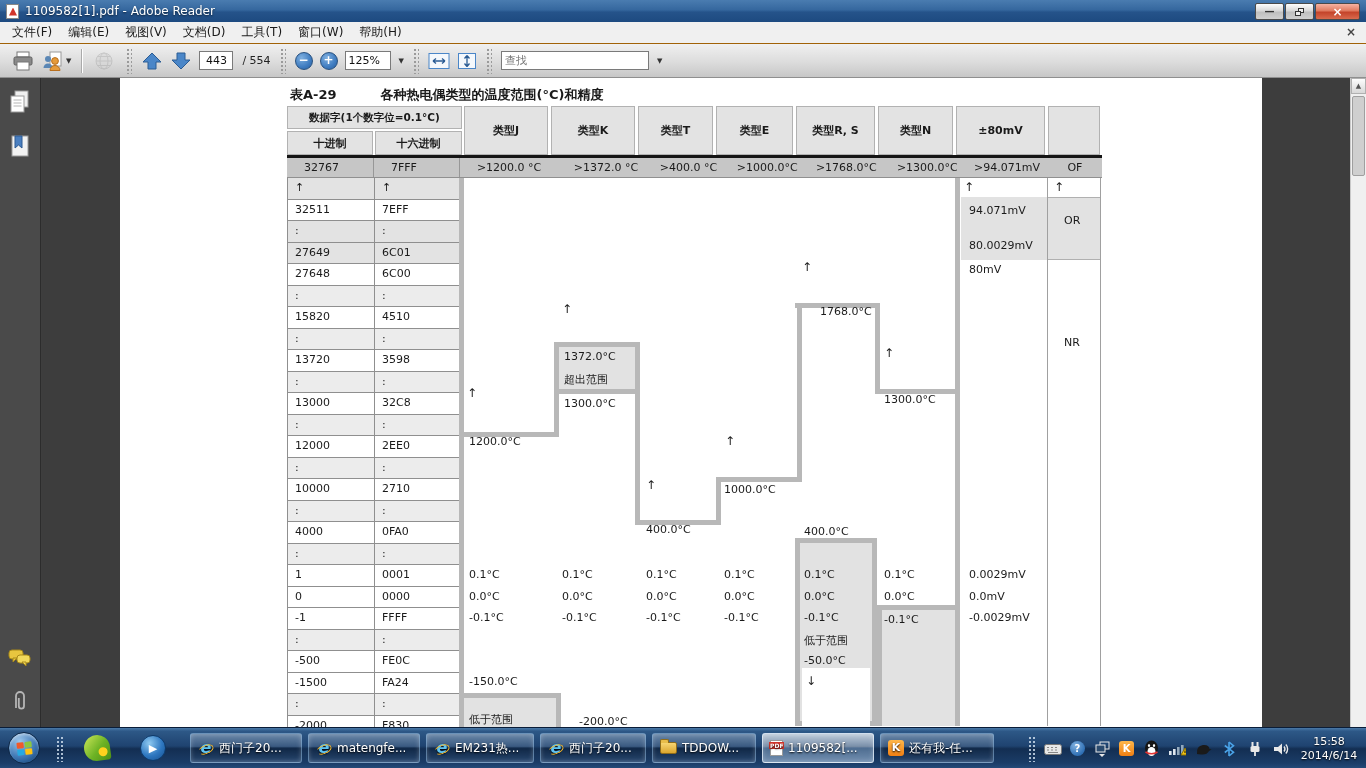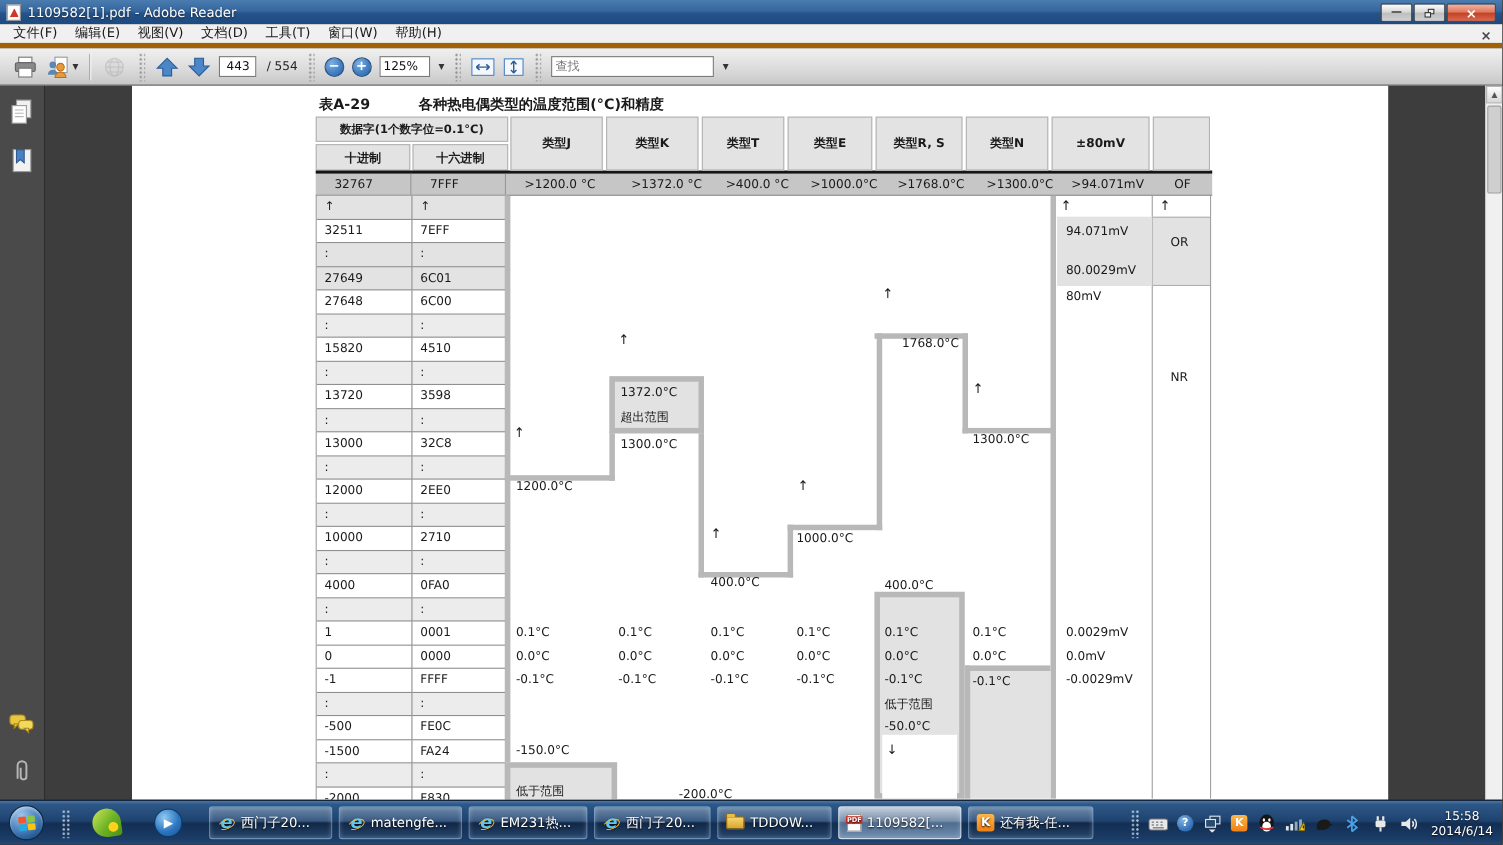--- a/index.html
+++ b/index.html
@@ -20,21 +20,21 @@
   .wbtn.min{width:29px;}
   .wbtn.max{width:29px;}
   .wbtn.close{width:45px;background:linear-gradient(180deg,#f5b3a2,#e07a5f 45%,#c4442a 55%,#d96a4d);color:#fff;font-size:12px;}
   .restore-glyph{position:relative;width:9px;height:8px;}
   .restore-glyph span{position:absolute;border:1px solid #333;background:#eee;width:6px;height:5px;}
   .restore-glyph span:first-child{right:0;top:0;}
   .restore-glyph span:last-child{left:0;bottom:0;}
 
   
   #menubar{position:absolute;left:0;top:22px;width:1366px;height:22px;background:#f0f0f0;
-    border-bottom:5px solid #a16207;display:flex;align-items:center;padding-left:4px;font-size:12px;color:#1a1a1a;}
+    border-bottom:1px solid #a16207;display:flex;align-items:center;padding-left:4px;font-size:12px;color:#1a1a1a;}
   .mitem{padding:2px 8px;cursor:default;}
   #menubar-x{position:absolute;right:10px;top:3px;font-size:12px;font-weight:bold;color:#444;}
 
   
   #toolbar{position:absolute;left:0;top:44px;width:1366px;height:34px;
     background:linear-gradient(180deg,#f0f0f0,#dcdcdc 55%,#c7c7c7);border-bottom:1px solid #8f8f8f;
     display:flex;align-items:center;padding-left:12px;gap:7px;}
   .tsep{width:2px;height:24px;border-left:1px solid #aaa;border-right:1px solid #fff;margin:0 3px;}
   .tgrip{width:6px;height:26px;background-image:radial-gradient(#9a9a9a 1px,transparent 1.2px);background-size:4px 4px;margin:0 2px;}
   .tool{display:flex;align-items:center;justify-content:center;border-radius:2px;}
@@ -424,21 +424,21 @@
         <span class="dlab" style="left: 349px; top: 533px;">-0.1°C</span>
         <span class="dlab" style="left: 349px; top: 597px;">-150.0°C</span>
         <span class="dlab" style="left: 349px; top: 634px;">低于范围</span>
         <span class="dlab darr" style="left: 442px; top: 224px;">↑</span>
         <span class="dlab" style="left: 444px; top: 272px;">1372.0°C</span>
         <span class="dlab" style="left: 444px; top: 294px;">超出范围</span>
         <span class="dlab" style="left: 444px; top: 319px;">1300.0°C</span>
         <span class="dlab" style="left: 442px; top: 490px;">0.1°C</span>
         <span class="dlab" style="left: 442px; top: 512px;">0.0°C</span>
         <span class="dlab" style="left: 442px; top: 533px;">-0.1°C</span>
-        <span class="dlab" style="left: 460px; top: 637px; padding-left: 37px;">-200.0°C</span>
+        <span class="dlab" style="left: 422px; top: 637px; padding-left: 37px;">-200.0°C</span>
         <span class="dlab darr" style="left: 526px; top: 400px;">↑</span>
         <span class="dlab" style="left: 526px; top: 445px;">400.0°C</span>
         <span class="dlab" style="left: 526px; top: 490px;">0.1°C</span>
         <span class="dlab" style="left: 526px; top: 512px;">0.0°C</span>
         <span class="dlab" style="left: 526px; top: 533px;">-0.1°C</span>
         <span class="dlab darr" style="left: 605px; top: 356px;">↑</span>
         <span class="dlab" style="left: 604px; top: 405px;">1000.0°C</span>
         <span class="dlab" style="left: 604px; top: 490px;">0.1°C</span>
         <span class="dlab" style="left: 604px; top: 512px;">0.0°C</span>
         <span class="dlab" style="left: 604px; top: 533px;">-0.1°C</span>

